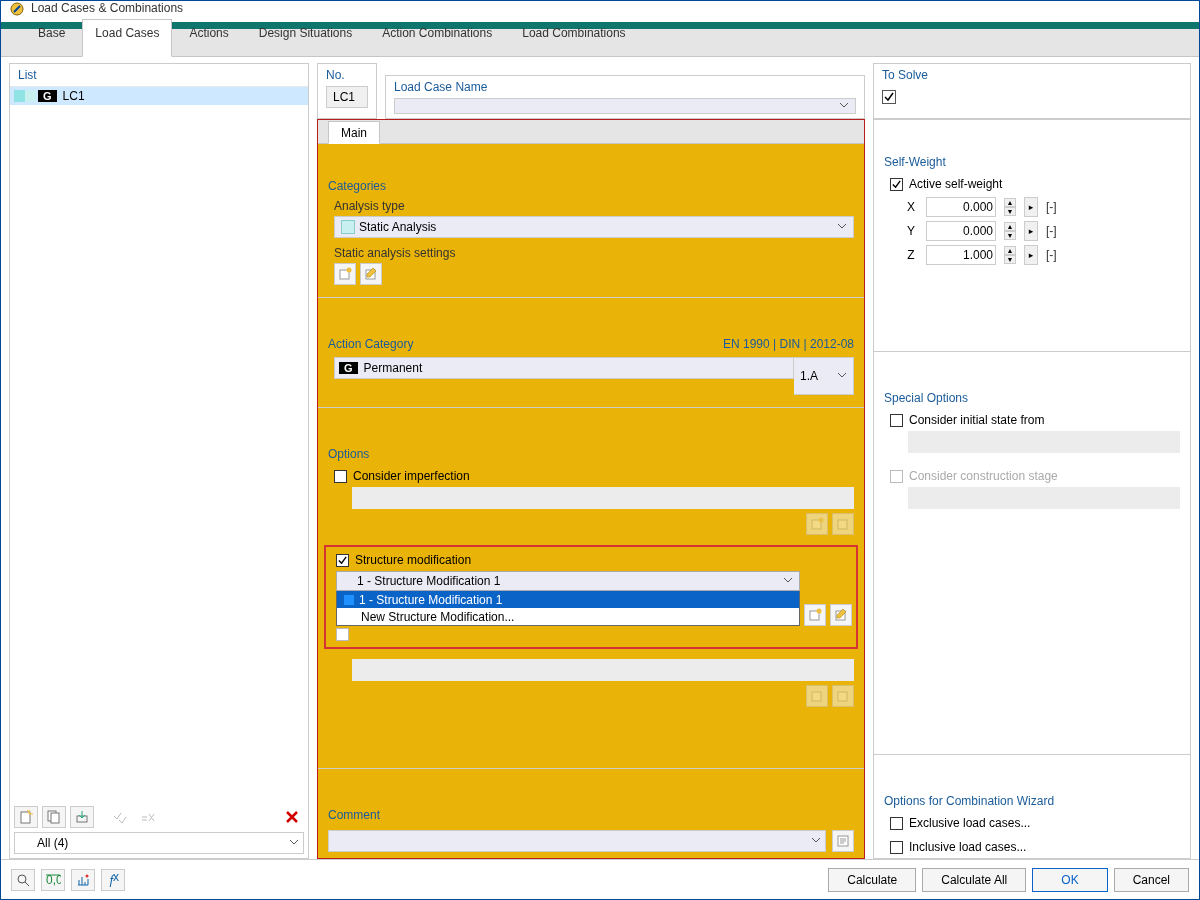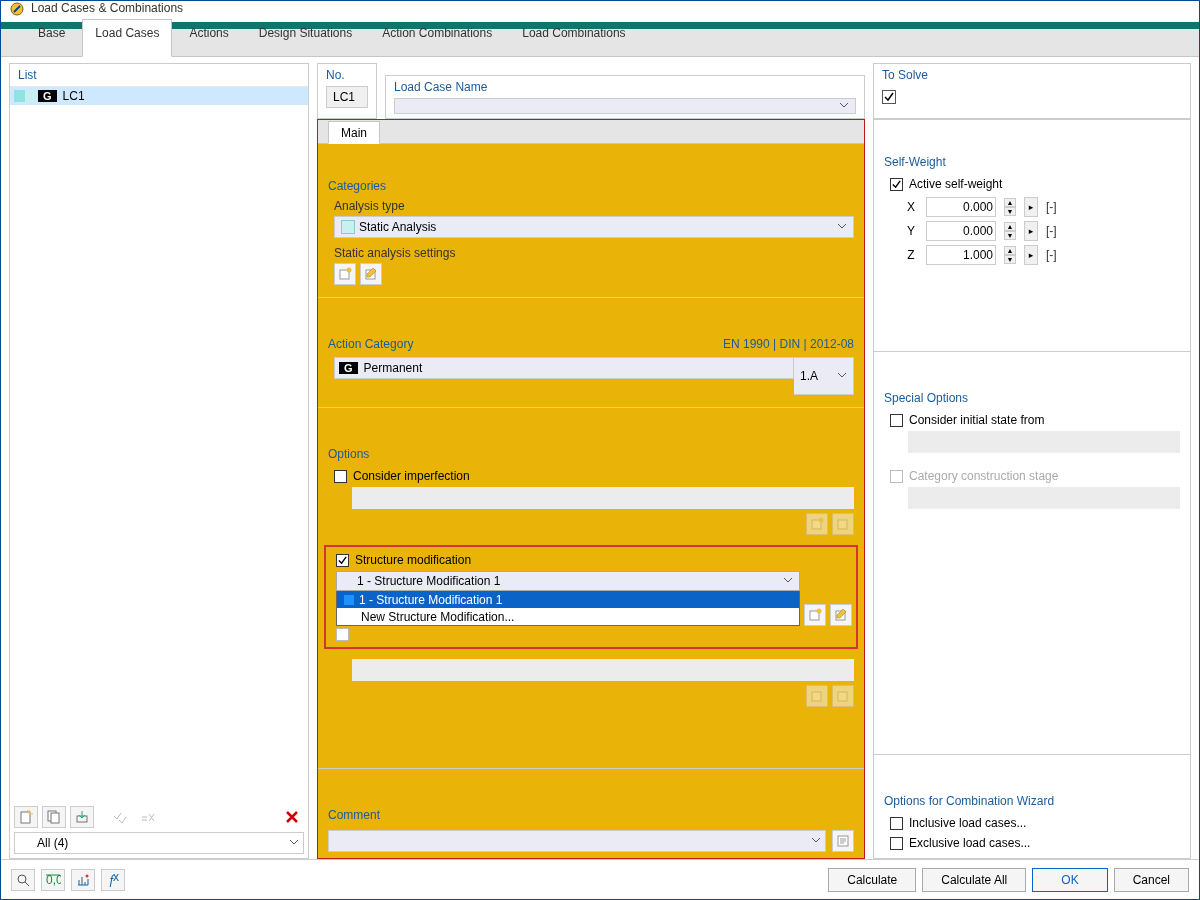--- a/index.html
+++ b/index.html
@@ -414,34 +414,34 @@
           <div class="divider"></div>
           <div class="section-title">Special Options</div>
           <div class="chk-row">
             <span class="chk"></span>
             <span>Consider initial state from</span>
           </div>
           <div class="disabled-field" style="margin-left:34px; margin-right:10px;"></div>
           <div style="height:10px;"></div>
           <div class="chk-row">
             <span class="chk muted"></span>
-            <span class="muted-text">Category construction stage</span>
+            <span class="muted-text">Consider construction stage</span>
           </div>
           <div class="disabled-field" style="margin-left:34px; margin-right:10px;"></div>
 
           <div class="spacer"></div>
           <div class="divider"></div>
           <div class="section-title">Options for Combination Wizard</div>
+          <div class="chk-row" style="padding-bottom:8px;">
+            <span class="chk"></span>
+            <span>Exclusive load cases...</span>
+          </div>
           <div class="chk-row">
             <span class="chk"></span>
             <span>Inclusive load cases...</span>
-          </div>
-          <div class="chk-row" style="padding-bottom:8px;">
-            <span class="chk"></span>
-            <span>Exclusive load cases...</span>
           </div>
         </div>
       </div>
     </div>
   </div>
 
   <div class="footer">
     <span class="icon-btn">
         <svg width="14" height="14" viewBox="0 0 14 14">
           <circle cx="6" cy="6" r="4" fill="none" stroke="#555"></circle>

